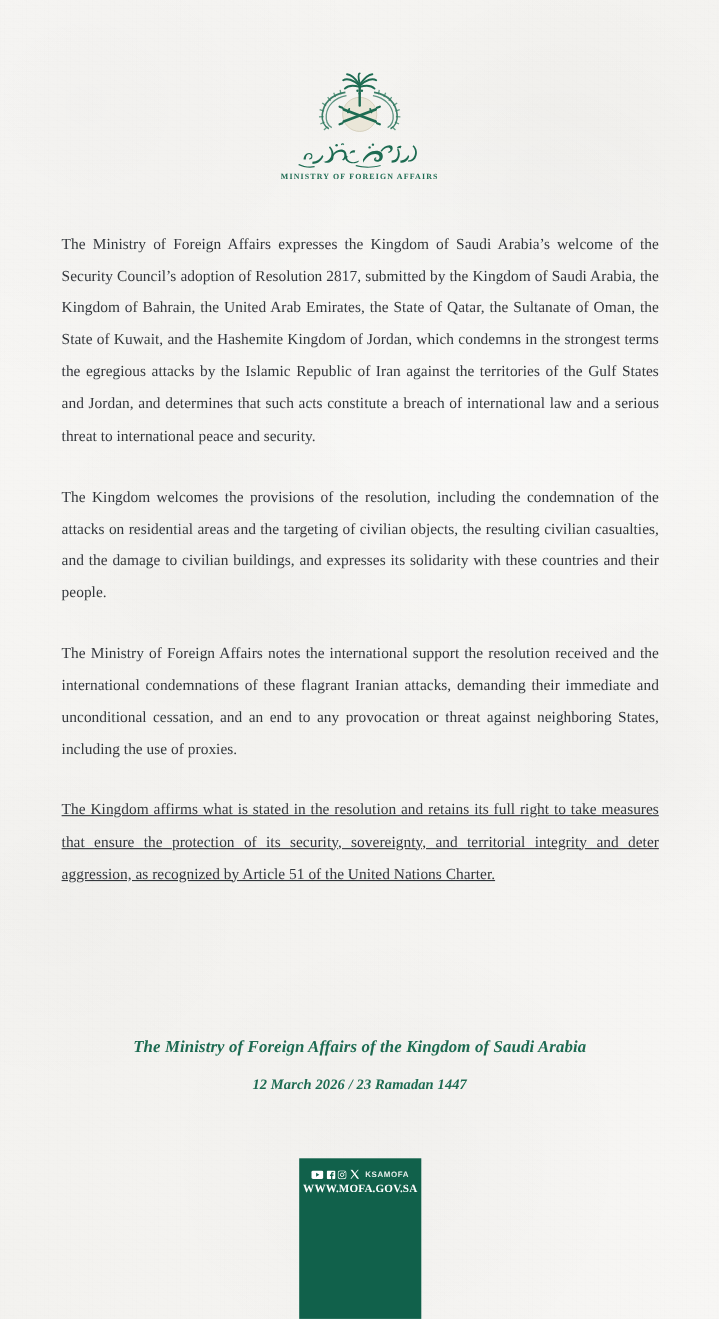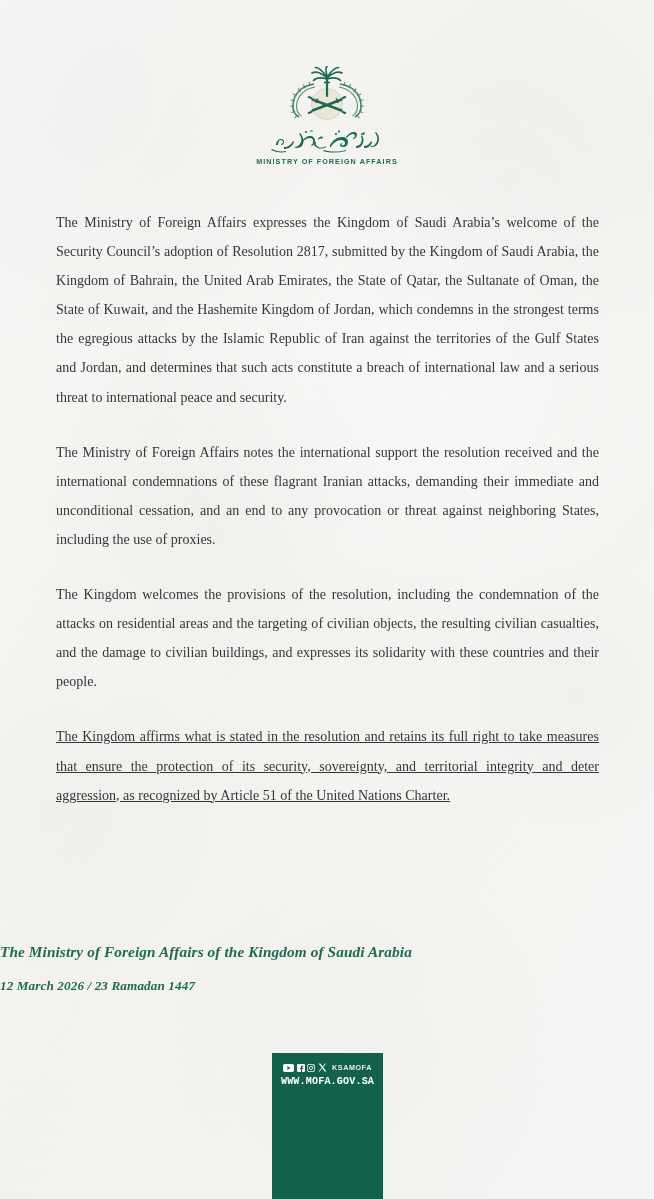--- a/index.html
+++ b/index.html
@@ -61,21 +61,21 @@
     text-align: center;
   }
   .emblem-svg { display: block; margin: 0 auto; }
   .emblem-arabic {
     display: block;
     margin: 1px auto 0;
   }
   .emblem-en {
     display: block;
     margin-top: 2px;
-    font-family: Liberation Sans, sans-serif;
+    font-family: Liberation Serif, serif;
     font-size: 7.2px;
     letter-spacing: 1.05px;
     color: #1d6b52;
     font-weight: 700;
     text-align: center;
   }
 
   
   .body-copy {
     position: absolute;
@@ -95,20 +95,21 @@
     -webkit-font-smoothing: antialiased;
   }
   .para:last-child { margin-bottom: 0; text-decoration: underline; }
 
   
   .signature {
     position: absolute;
     left: 0;
     right: 0;
     top: 943px;
+    text-align: center;
     color: #1d6b52;
   }
   .sig-line1 {
     display: block;
     font-family: "Liberation Serif", "DejaVu Serif", serif;
     font-style: italic;
     font-weight: 700;
     font-size: 15.3px;
     letter-spacing: 0.1px;
   }
@@ -147,21 +148,21 @@
     font-weight: 700;
     letter-spacing: 0.55px;
     color: #e8efec;
     margin-left: 3px;
     line-height: 1;
   }
   .site-url {
     display: block;
     text-align: center;
     margin-top: 4px;
-    font-family: Liberation Mono, monospace;
+    font-family: Liberation Serif, serif;
     font-size: 10.1px;
     font-weight: 700;
     letter-spacing: 0.15px;
     color: #ffffff;
     line-height: 1;
   }
 </style>
 </head>
 <body>
 
@@ -258,22 +259,22 @@
         <path d="M4 20 c4 2 9 3 14 2 l0 1 c-5 1-11 0-15-2z"></path>
         <path d="M56 21 c7 2 15 2 22 0 l0 1 c-8 2-16 2-23 0z"></path>
       </g>
     </svg>
 
     <span class="emblem-en">MINISTRY OF FOREIGN AFFAIRS</span>
   </div>
 
   <div class="body-copy">
     <p class="para">The Ministry of Foreign Affairs expresses the Kingdom of Saudi Arabia’s welcome of the Security Council’s adoption of Resolution 2817, submitted by the Kingdom of Saudi Arabia, the Kingdom of Bahrain, the United Arab Emirates, the State of Qatar, the Sultanate of Oman, the State of Kuwait, and the Hashemite Kingdom of Jordan, which condemns in the strongest terms the egregious attacks by the Islamic Republic of Iran against the territories of the Gulf States and Jordan, and determines that such acts constitute a breach of international law and a serious threat to international peace and security.</p>
+    <p class="para">The Kingdom welcomes the provisions of the resolution, including the condemnation of the attacks on residential areas and the targeting of civilian objects, the resulting civilian casualties, and the damage to civilian buildings, and expresses its solidarity with these countries and their people.</p>
     <p class="para">The Ministry of Foreign Affairs notes the international support the resolution received and the international condemnations of these flagrant Iranian attacks, demanding their immediate and unconditional cessation, and an end to any provocation or threat against neighboring States, including the use of proxies.</p>
-    <p class="para">The Kingdom welcomes the provisions of the resolution, including the condemnation of the attacks on residential areas and the targeting of civilian objects, the resulting civilian casualties, and the damage to civilian buildings, and expresses its solidarity with these countries and their people.</p>
     <p class="para">The Kingdom affirms what is stated in the resolution and retains its full right to take measures that ensure the protection of its security, sovereignty, and territorial integrity and deter aggression, as recognized by Article 51 of the United Nations Charter.</p>
   </div>
 
   <div class="signature">
     <span class="sig-line1">The Ministry of Foreign Affairs of the Kingdom of Saudi Arabia</span>
     <span class="sig-line2">12 March 2026 / 23 Ramadan 1447</span>
   </div>
 
   <div class="footer-panel">
 

